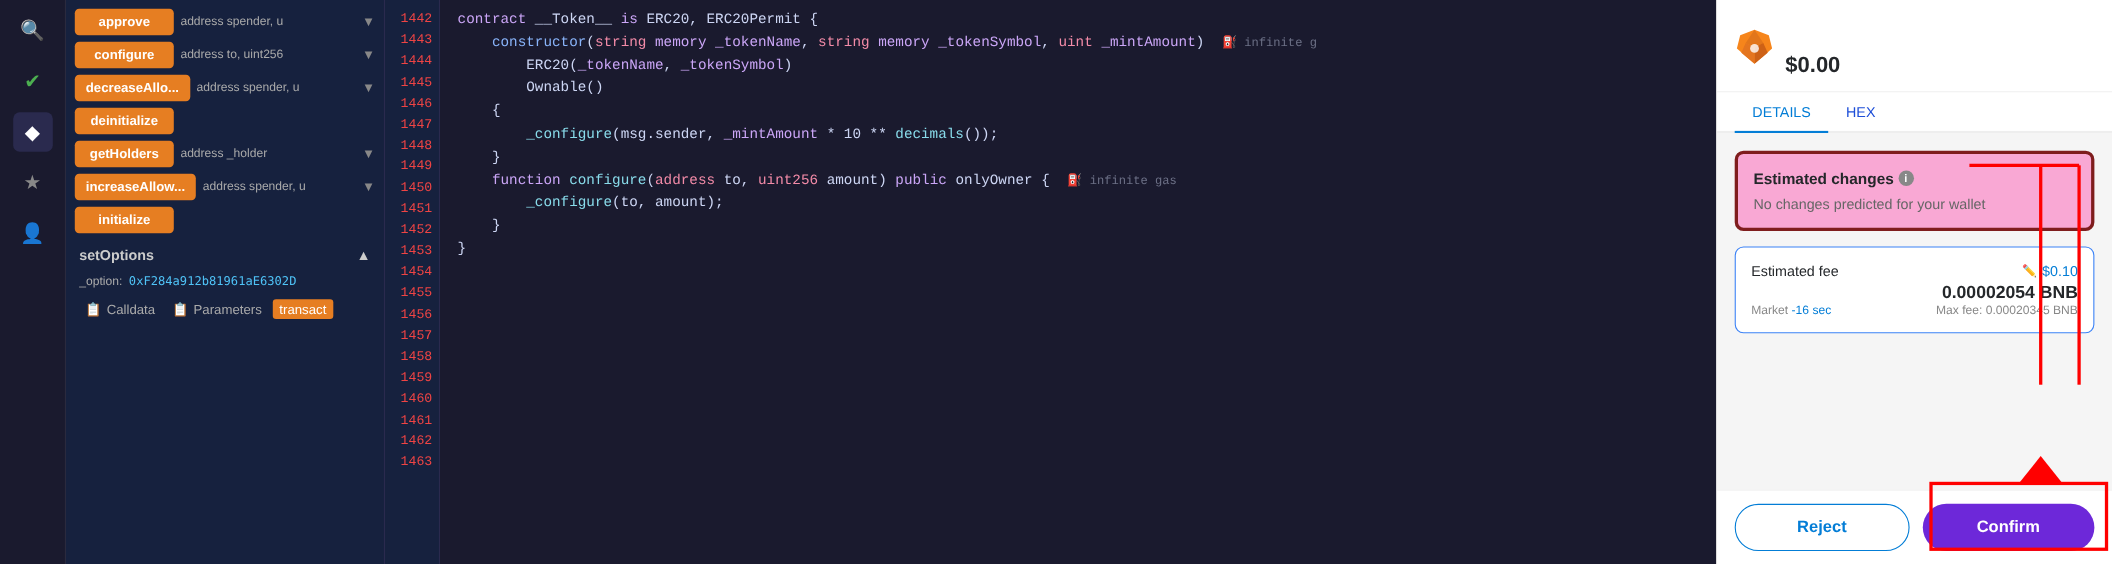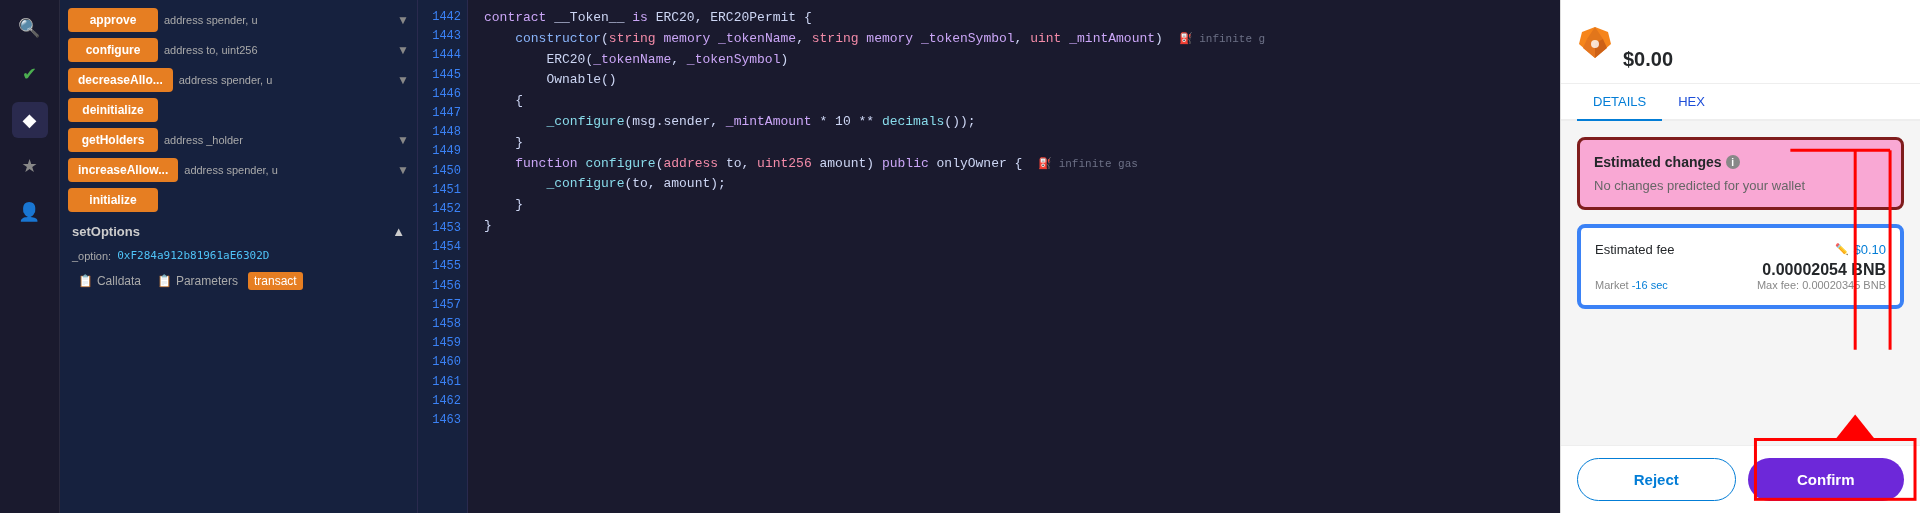--- a/index.html
+++ b/index.html
@@ -38,21 +38,21 @@
     .sidebar-icon.active {
       color: #fff;
       background: #2a2a4e;
     }
     .sidebar-icon.green {
       color: #4caf50;
     }
 
     
     .function-panel {
-      width: 358px;
+      width: 290px;
       background: #16213e;
       padding: 8px;
       overflow-y: auto;
       flex-shrink: 0;
       border-right: 1px solid #2a2a4e;
     }
     .fn-button-row {
       display: flex;
       align-items: center;
       margin-bottom: 6px;
@@ -137,21 +137,21 @@
       font-size: 13px;
     }
     .code-area {
       display: flex;
       height: 100%;
     }
     .line-numbers {
       background: #16213e;
       padding: 8px 6px;
       text-align: right;
-      color: #3b82f6;
+      color: #ef4444;
       font-size: 12px;
       line-height: 1.6;
       min-width: 50px;
       border-right: 1px solid #2a2a4e;
       user-select: none;
     }
     .code-content {
       padding: 8px 16px;
       overflow: auto;
       flex: 1;
@@ -257,21 +257,21 @@
     }
     .ec-desc {
       font-size: 13px;
       color: #666;
     }
 
     .estimated-fee {
       background: #fff;
       border-radius: 8px;
       padding: 14px;
-      border: 4px solid #3b82f6;
+      border: 1px solid #3b82f6;
     }
     .ef-row {
       display: flex;
       align-items: center;
       justify-content: space-between;
       margin-bottom: 4px;
     }
     .ef-label {
       font-size: 13px;
       font-weight: 500;

